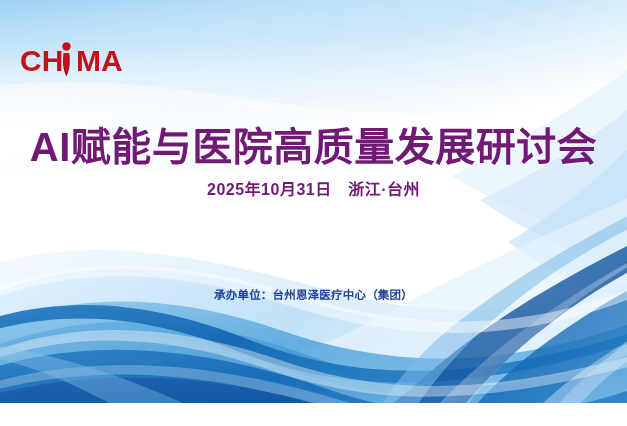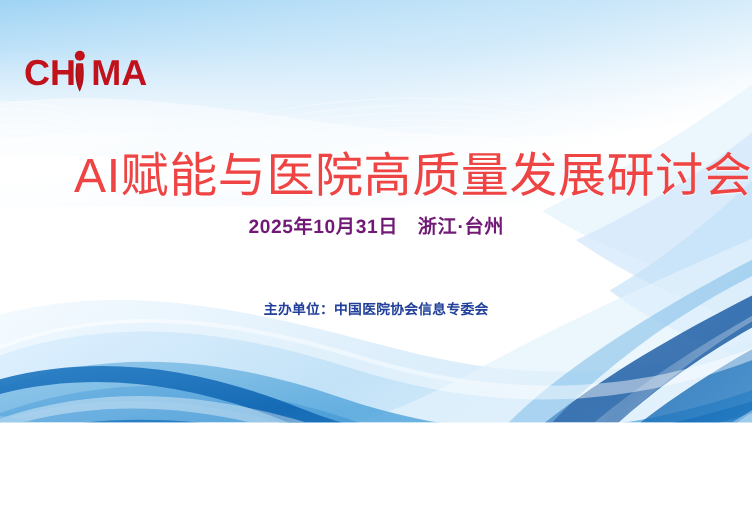--- a/index.html
+++ b/index.html
@@ -7,21 +7,21 @@
     padding: 0;
     background: #ffffff;
   }
   body {
     font-family: "Liberation Sans", "DejaVu Sans", sans-serif;
   }
 
   .poster {
     position: relative;
     width: 627px;
-    height: 352px;
+    height: 403px;
     overflow: hidden;
     background: #ffffff;
   }
 
   
   .bg-layer {
     position: absolute;
     inset: 0;
     width: 627px;
     height: 426px;
@@ -48,25 +48,25 @@
     width: 627px;
     height: 426px;
     z-index: 9;
   }
 
   .main-title {
     position: absolute;
     top: 122px;
     left: 0;
     width: 627px;
-    text-align: right;
+    text-align: center;
     font-size: 40px;
     line-height: 50px;
-    font-weight: normal;
-    color: #ef4444;
+    font-weight: bold;
+    color: #701a75;
     letter-spacing: 0.5px;
     white-space: nowrap;
     text-shadow: 0 1px 1px rgba(255,255,255,0.85);
   }
 
   .sub-line {
     position: absolute;
     top: 179px;
     left: 0;
     width: 627px;
@@ -308,19 +308,19 @@
       </g>
     </svg>
   </div>
 
   <div class="content">
 
     <div class="main-title">AI赋能与医院高质量发展研讨会</div>
 
     <div class="sub-line">2025年10月31日　浙江·台州</div>
 
-    <div class="org-main">主办单位：中国医院协会信息专委会</div>
 
     <div class="org-row">
+      <span>承办单位：台州恩泽医疗中心（集团）</span>
     </div>
 
   </div>
 </div>
 
 </body></html>

